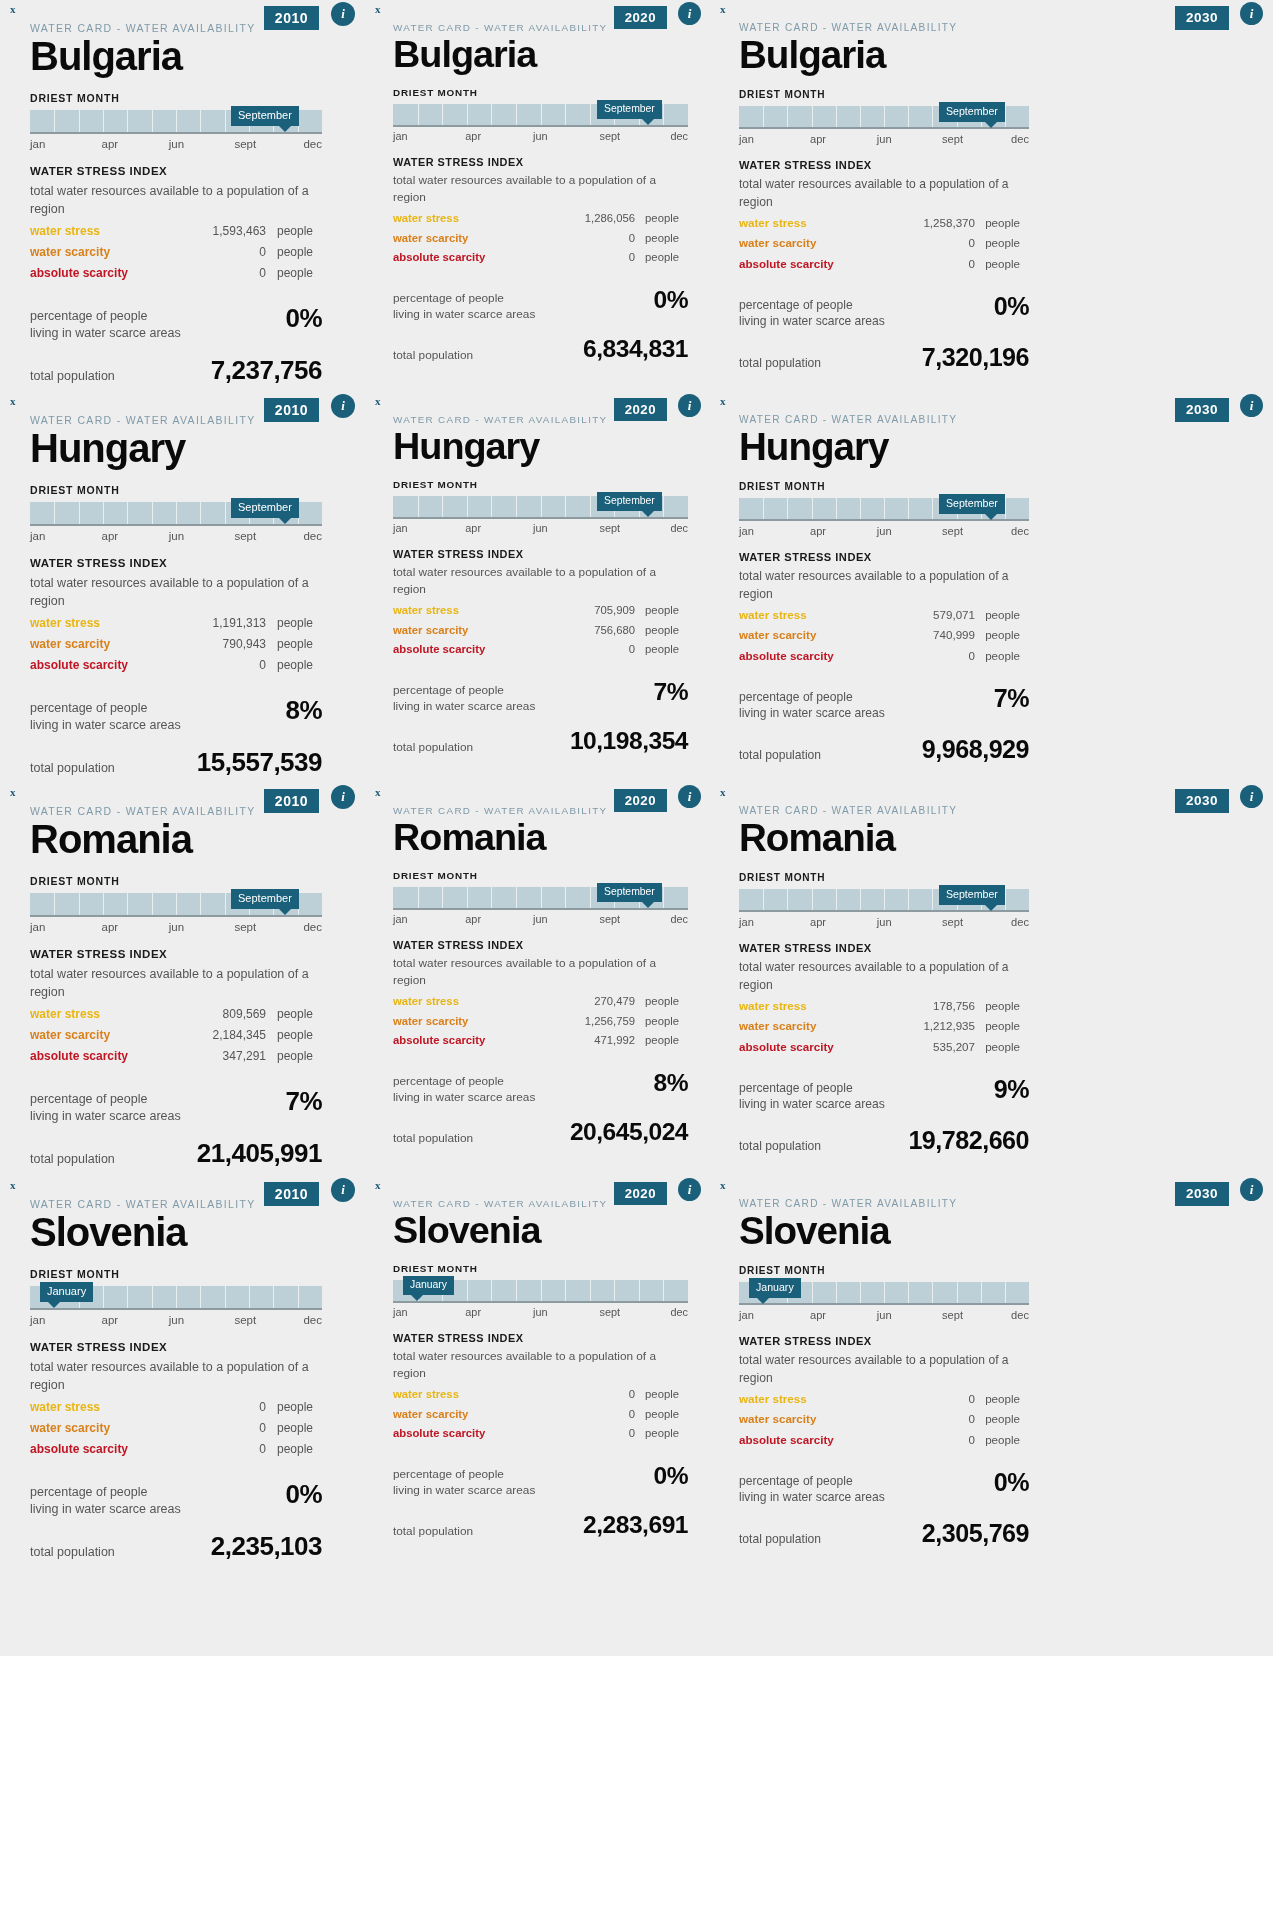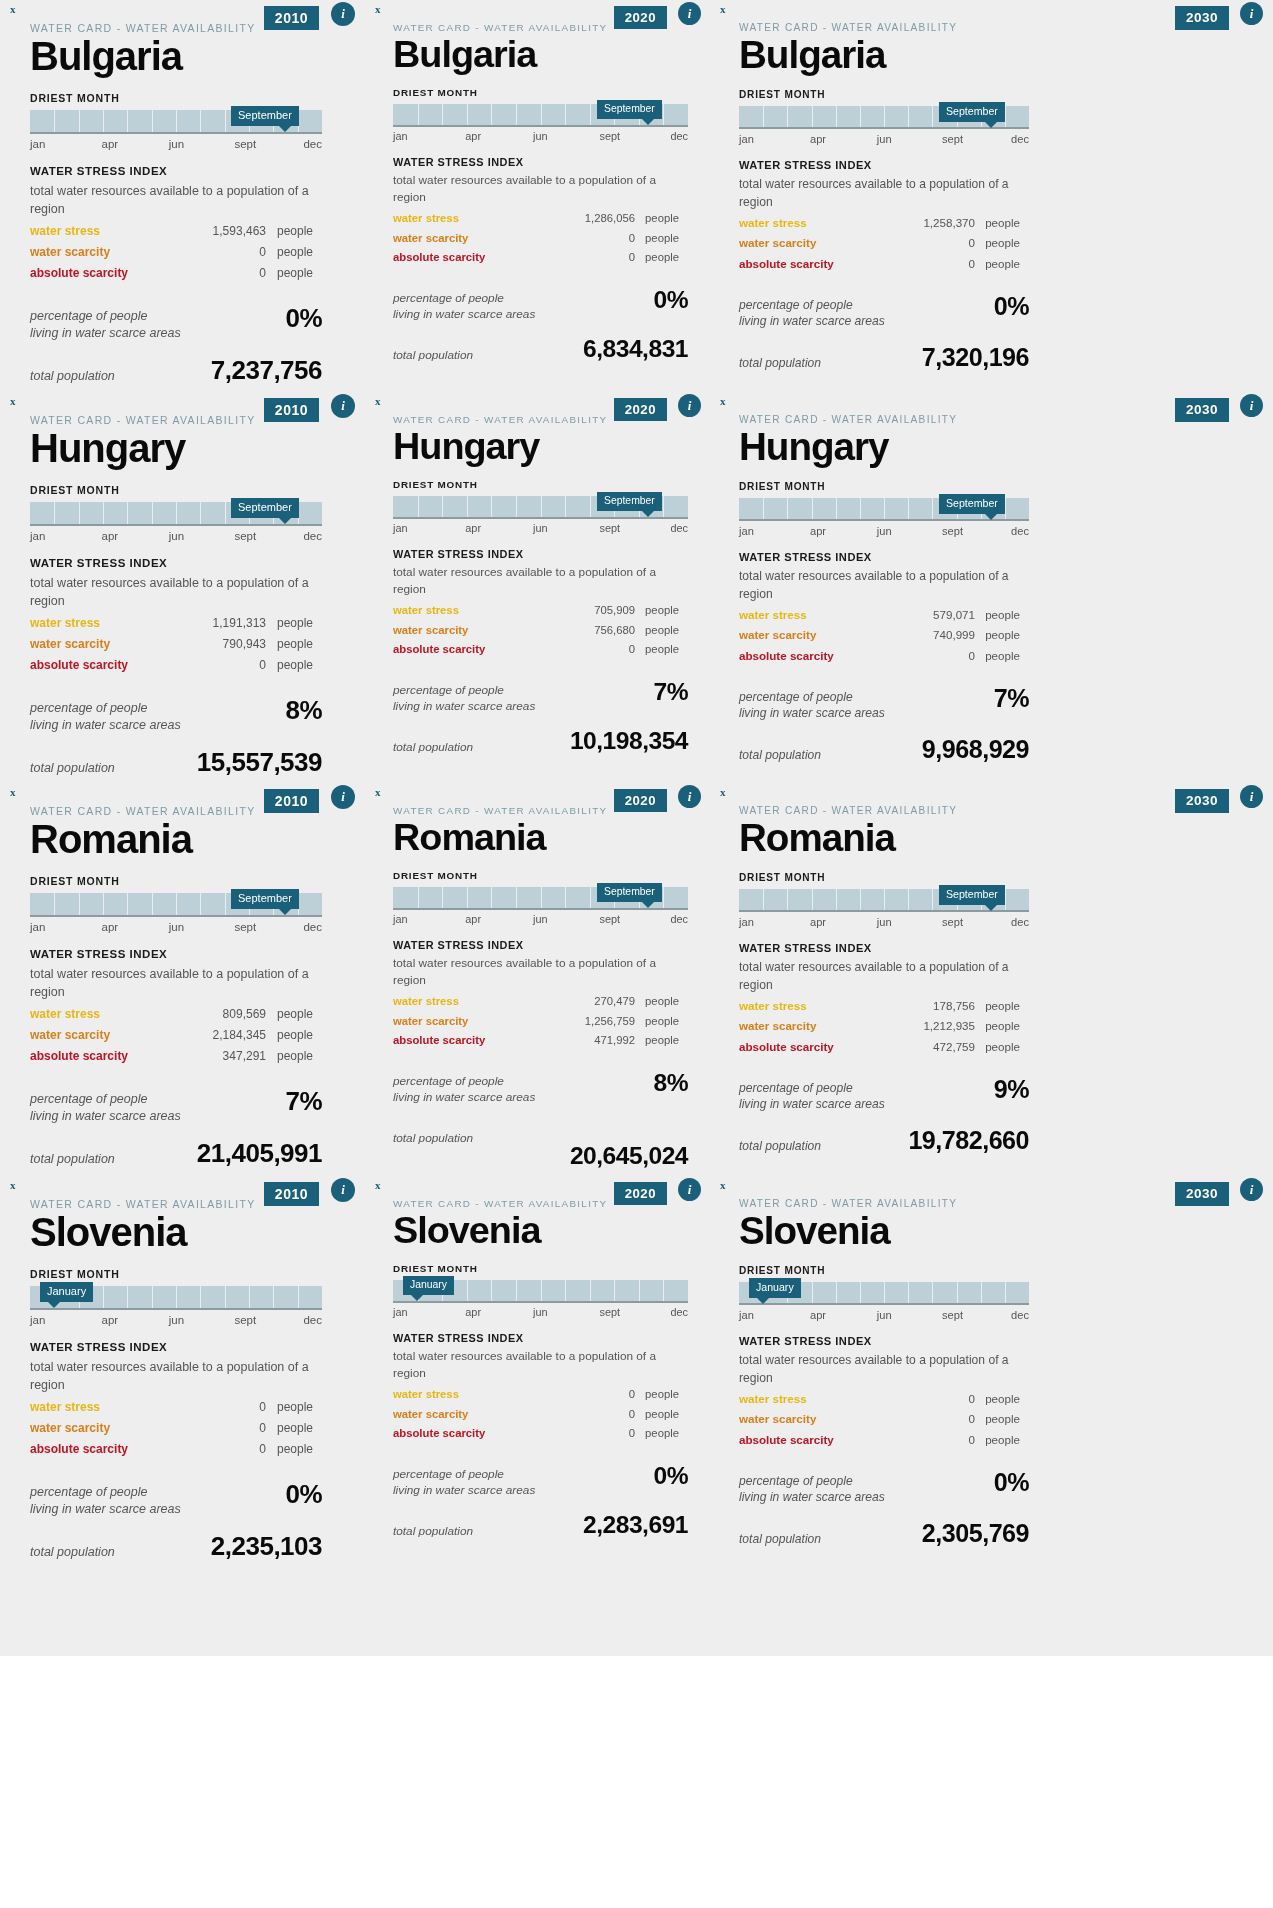--- a/index.html
+++ b/index.html
@@ -179,21 +179,20 @@
   }
   .k-stress { color: #e8b613; }
   .k-scarcity { color: #d9801b; }
   .k-absolute { color: #c01523; }
 
   .pct-label, .pop-label {
     position: absolute;
     font-size: 12.5px;
     color: #555555;
     line-height: 1.35;
-    font-style: italic;
   }
   .pct-value {
     position: absolute;
     font-size: 26px;
     font-weight: bold;
     color: #0a0a0a;
     text-align: right;
     letter-spacing: -0.5px;
   }
   .pop-value {
@@ -728,21 +727,21 @@
         <span class="val" style="right:53px;">471,992</span>
         <span class="unit" style="right:9px;">people</span>
       </div>
 
     <div class="pct-label" style="left:28px; top:291px; font-size:11.8px;">percentage of people<br>living in water scarce areas</div>
 
     <div class="pct-value" style="left:28px; top:286px; width:295px; font-size:24.6px;">8%</div>
 
     <div class="pop-label" style="left:28px; top:348px; font-size:11.8px;">total population</div>
 
-    <div class="pop-value" style="left:28px; top:335px; width:295px; font-size:24.6px;margin-top:24px;">20,645,024</div>
+    <div class="pop-value" style="left:28px; top:335px; width:295px; font-size:24.6px;">20,645,024</div>
   </div>
     </div>
     <div class="card soft" style="left: 710px; top: 783px; width: 563px; height: 480px;">
   <div class="card-inner">
     <div class="close-x">x</div>
 
     <div class="year-badge" style="right:44px; font-size:13.5px;">2030</div>
 
     <div class="info-badge" style="right:10px; width:23px; height:23px;">i</div>
 
@@ -784,21 +783,21 @@
         <span class="val" style="right:54px;">178,756</span>
         <span class="unit" style="right:9px;">people</span>
       </div>
       <div class="row" style="left:29px; top:236px; width:290px; font-size:11.6px;">
         <span class="key k-scarcity">water scarcity</span>
         <span class="val" style="right:54px;">1,212,935</span>
         <span class="unit" style="right:9px;">people</span>
       </div>
       <div class="row" style="left:29px; top:257px; width:290px; font-size:11.6px;">
         <span class="key k-absolute">absolute scarcity</span>
-        <span class="val" style="right:54px;">472,759</span>
+        <span class="val" style="right:54px;">535,207</span>
         <span class="unit" style="right:9px;">people</span>
       </div>
 
     <div class="pct-label" style="left:29px; top:297px; font-size:12.1px;">percentage of people<br>living in water scarce areas</div>
 
     <div class="pct-value" style="left:29px; top:292px; width:290px; font-size:25.1px;">9%</div>
 
     <div class="pop-label" style="left:29px; top:355px; font-size:12.1px;">total population</div>
 
     <div class="pop-value" style="left:29px; top:343px; width:290px; font-size:25.1px;">19,782,660</div>

